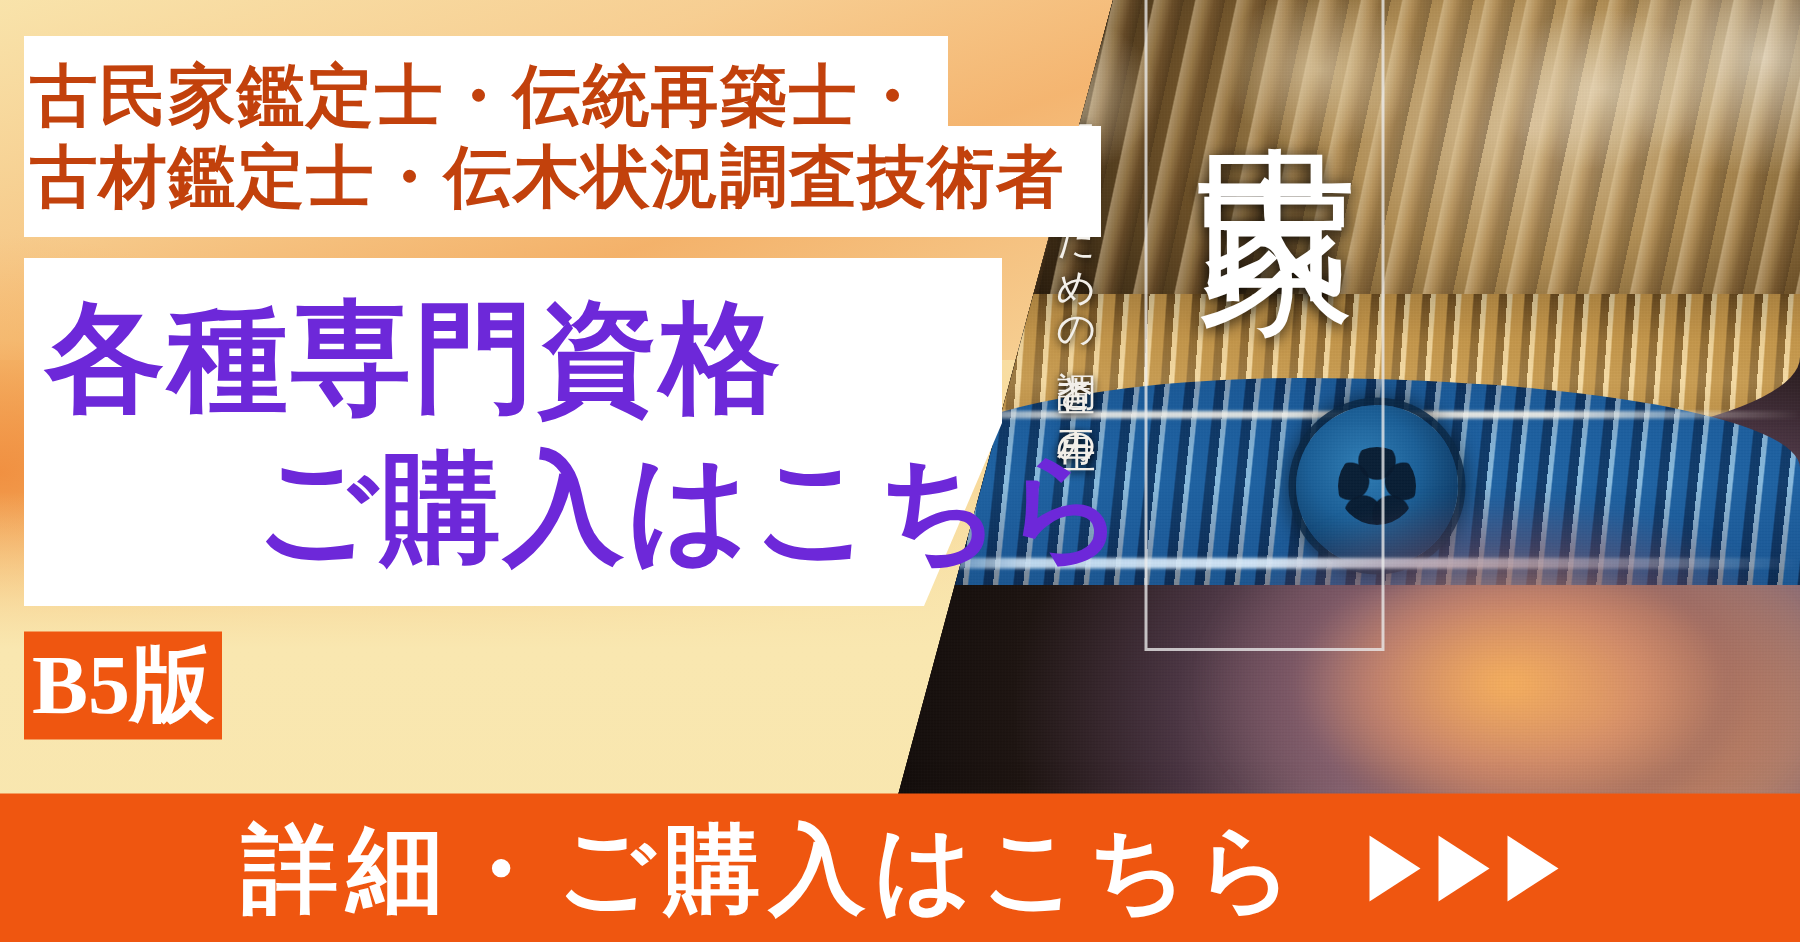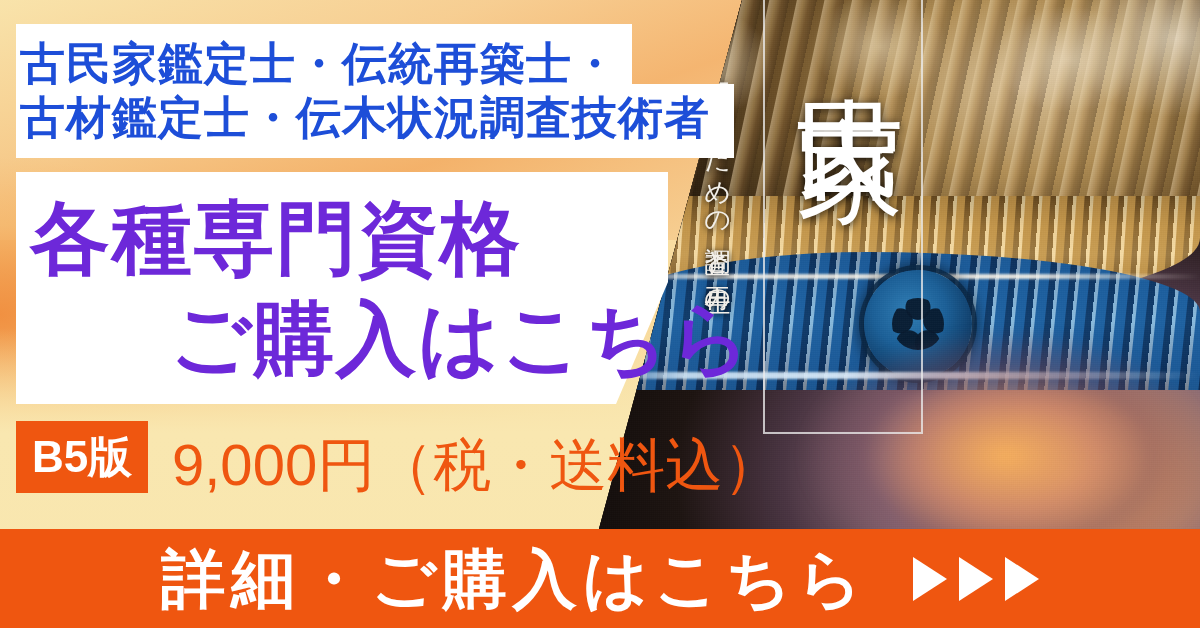--- a/index.html
+++ b/index.html
@@ -171,21 +171,21 @@
   }
   #panel-cert .wide{
     position:absolute;left:0;top:60px;width:718px;height:74px;background:#ffffff;
   }
   .cert-line{
     position:absolute;left:20px;
     font-family:"Liberation Sans","DejaVu Sans",sans-serif;
     font-weight:700;
     font-size:45px;
     letter-spacing:1px;
-    color:#1d4ed8;
+    color:#c2410c;
     white-space:nowrap;
     z-index:2;
   }
   #cert-line1{top:34px;}
   #cert-line2{top:88px;text-align:right;}
 
   #panel-title{
     left:16px;top:172px;width:652px;height:232px;
     clip-path:polygon(0 0, 652px 0, 652px 110px, 600px 232px, 0 232px);
   }
@@ -202,22 +202,22 @@
   #title-line1{left:30px;top:186px;}
   #title-line2{left:170px;top:286px;}
 
   
   #badge-format{
     position:absolute;left:16px;top:421px;width:132px;height:72px;
     background:#ef5610;
     display:flex;align-items:center;justify-content:center;
   }
   #badge-format span{
-    font-family:Liberation Sans, sans-serif;
-    font-weight:700;font-size:44px;color:#ffffff;letter-spacing:0px;
+    font-family:Liberation Serif, serif;
+    font-weight:700;font-size:56px;color:#ffffff;letter-spacing:0px;
     line-height:1;
   }
   #price-text{
     position:absolute;left:172px;top:427px;
     font-family:"Liberation Sans","DejaVu Sans",sans-serif;
     font-weight:400;
     font-size:58px;
     color:#ef5610;
     white-space:nowrap;
     letter-spacing:0px;
@@ -281,21 +281,20 @@
   <div class="cert-line" id="cert-line1">古民家鑑定士・伝統再築士・</div>
   <div class="cert-line" id="cert-line2">古材鑑定士・伝木状況調査技術者</div>
 
   <div class="panel" id="panel-title"></div>
   <div class="title-line" id="title-line1">各種専門資格</div>
   <div class="title-line" id="title-line2">ご購入はこちら</div>
 
   <div id="badge-format">
     <span>B5版</span>
   </div>
-  <div id="price-text">9,000円（税・送料込）</div>
 
   <div id="cta-bar">
     <div id="cta-text">詳細・ご購入はこちら</div>
     <div id="cta-arrows">
       <span class="arrow"></span>
       <span class="arrow"></span>
       <span class="arrow"></span>
     </div>
   </div>
 

